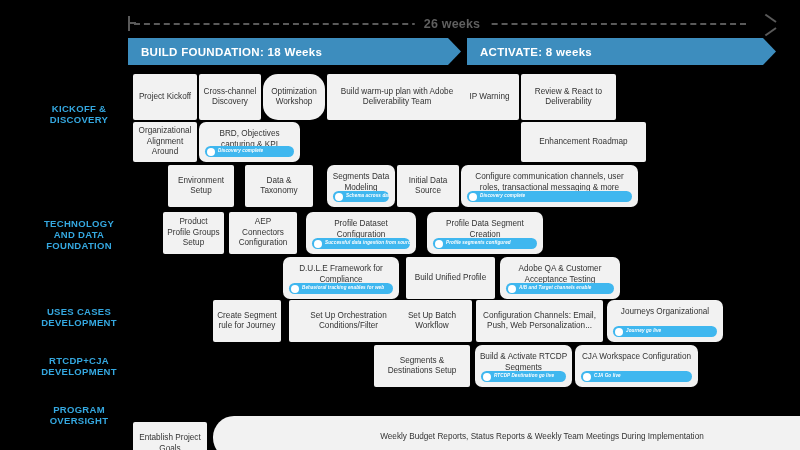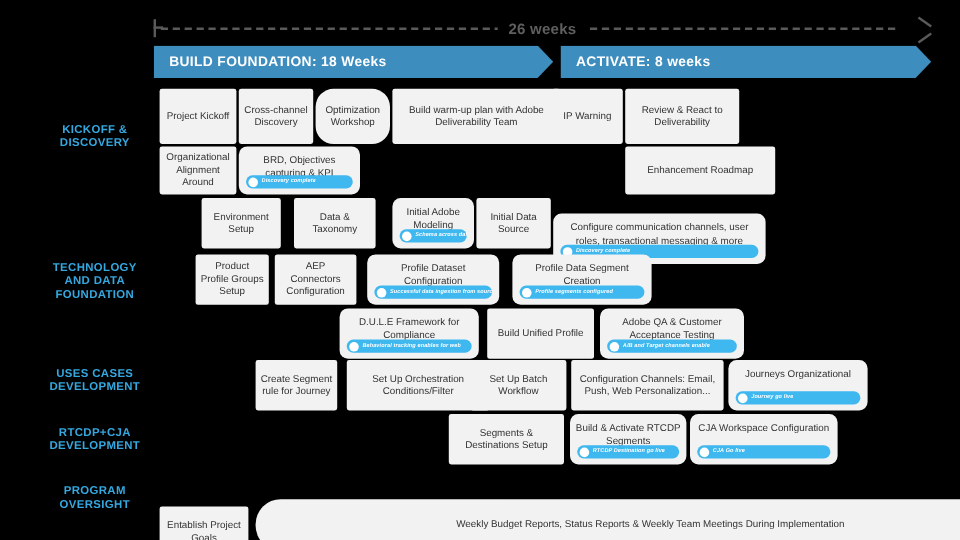--- a/index.html
+++ b/index.html
@@ -138,30 +138,30 @@
     <span class="title">Enhancement Roadmap</span>
   </div>
 
   <div class="card" style="left:168px;top:165px;width:66px;height:42px;justify-content:center;">
     <span class="title">Environment Setup</span>
   </div>
   <div class="card" style="left:245px;top:165px;width:68px;height:42px;">
     <span class="title">Data &amp; Taxonomy</span>
   </div>
   <div class="card rounded has-badge" style="left:327px;top:165px;width:68px;height:42px;">
-    <span class="title">Initial Adobe Modeling</span>
+    <span class="title">Segments Data Modeling</span>
     <span class="badge">
       <span class="dot"></span>
       <span class="btxt">Schema across data</span>
     </span>
   </div>
   <div class="card" style="left:397px;top:165px;width:62px;height:42px;">
     <span class="title">Initial Data Source</span>
   </div>
-  <div class="card rounded has-badge" style="left:461px;top:165px;width:177px;height:42px;margin-top:13px;">
+  <div class="card rounded has-badge" style="left:461px;top:165px;width:177px;height:42px;">
     <span class="title">Configure communication channels, user roles, transactional messaging &amp; more</span>
     <span class="badge">
       <span class="dot"></span>
       <span class="btxt">Discovery complete</span>
     </span>
   </div>
 
   <div class="card" style="left:163px;top:212px;width:61px;height:42px;">
     <span class="title">Product Profile Groups Setup</span>
   </div>

